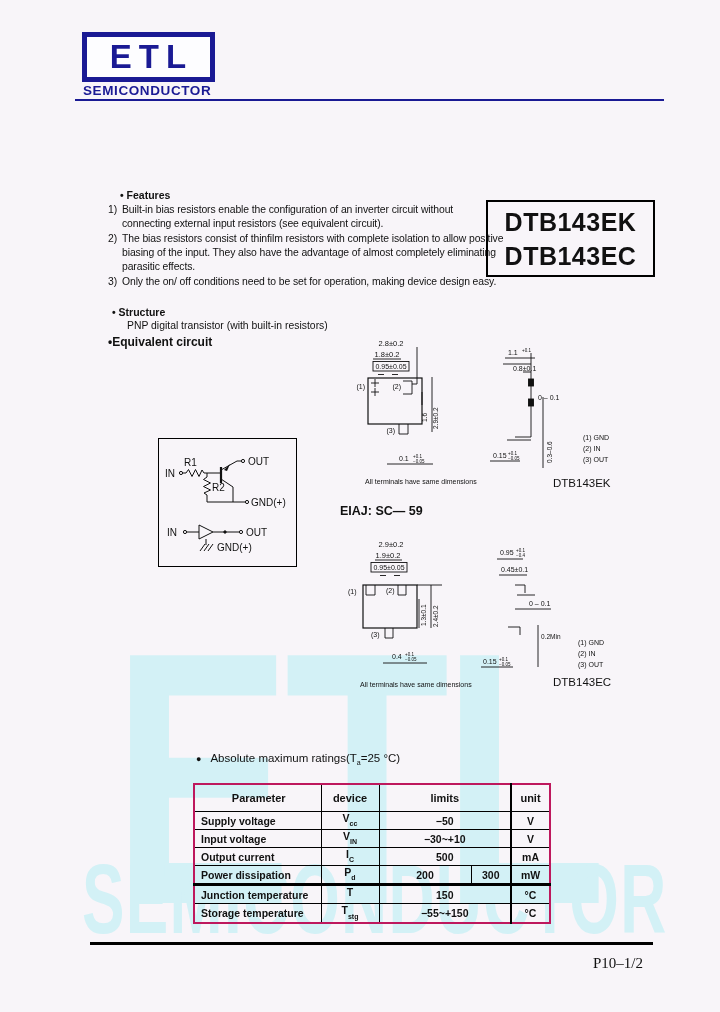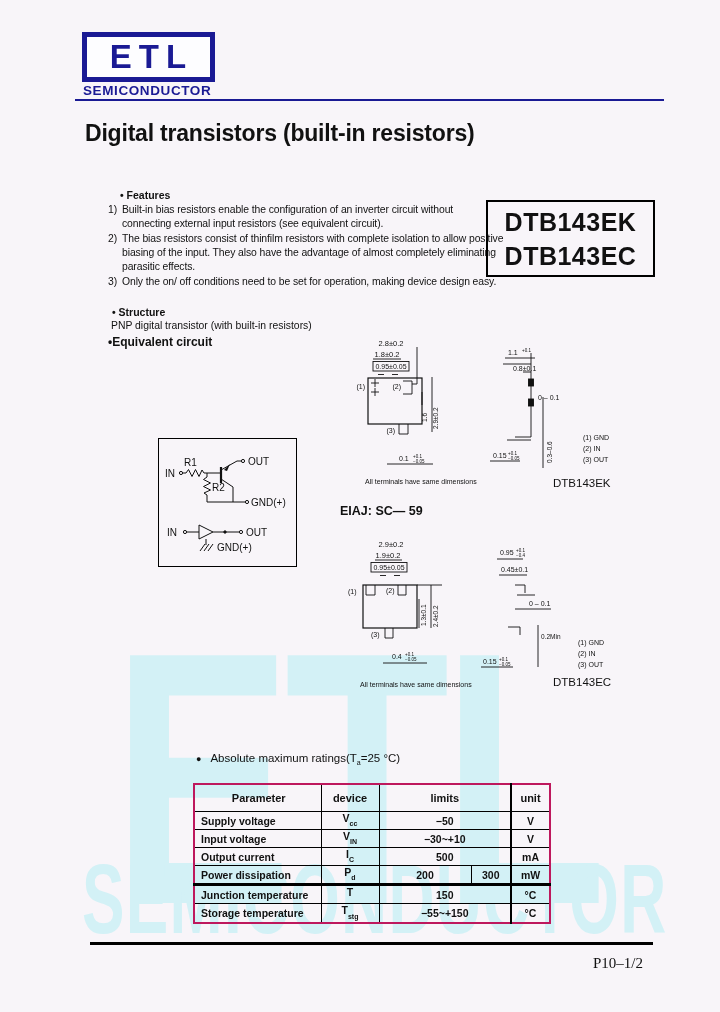--- a/index.html
+++ b/index.html
@@ -19,21 +19,21 @@
   .navy-rule{left:75px;top:99px;width:589px;height:2px;background:#1a1a94;}
   
   .title{left:85px;top:120px;font-size:23px;font-weight:bold;letter-spacing:-0.2px;}
   
   .feat-head{left:112px;top:189px;font-size:10.5px;font-weight:bold;margin-left:8px;}
   .feat-list{left:108px;top:203px;width:396px;font-size:10.4px;line-height:14px;letter-spacing:-0.1px;}
   .feat-item{display:flex;margin:0 0 1px 0;}
   .feat-item .num{width:14px;flex:0 0 14px;}
   
   .struct-head{left:112px;top:306px;font-size:10.5px;font-weight:bold;text-align:right;}
-  .struct-text{left:111px;top:320px;font-size:10.4px;}
+  .struct-text{left:127px;top:320px;font-size:10.4px;}
   .equiv-head{left:108px;top:335px;font-size:12px;font-weight:bold;}
   
   .part-box{left:486px;top:200px;width:169px;height:77px;border:2.5px solid #000;box-sizing:border-box;
             display:flex;flex-direction:column;align-items:center;justify-content:center;background:transparent;}
   .part-box div{font-size:25px;font-weight:bold;line-height:34px;letter-spacing:0.5px;}
   
   .circ-box{left:158px;top:438px;width:139px;height:129px;border:1.5px solid #000;box-sizing:border-box;}
   
   .pkg1{left:335px;top:337px;}
   .pkg2{left:345px;top:537px;}
@@ -63,21 +63,20 @@
 <div class="wm wm-sub">SEMICONDUCTOR</div>
 
 <div class="layer">
 
   <div class="abs logo-box">
     <span>ETL</span>
   </div>
   <div class="abs logo-sub">SEMICONDUCTOR</div>
   <div class="abs navy-rule"></div>
 
-  <div class="abs title">Digital transistors (built-in resistors)</div>
 
   <div class="abs feat-head"><span>•</span>&nbsp;<span style="font-weight:bold;">Features</span></div>
   <div class="abs feat-list">
     <div class="feat-item">
         <span class="num">1)</span>
         <span>Built-in bias resistors enable the configuration of an inverter circuit without connecting external input resistors (see equivalent circuit).</span>
       </div>
     <div class="feat-item">
         <span class="num">2)</span>
         <span>The bias resistors consist of thinfilm resistors with complete isolation to allow positive biasing of the input. They also have the advantage of almost completely eliminating parasitic effects.</span>

